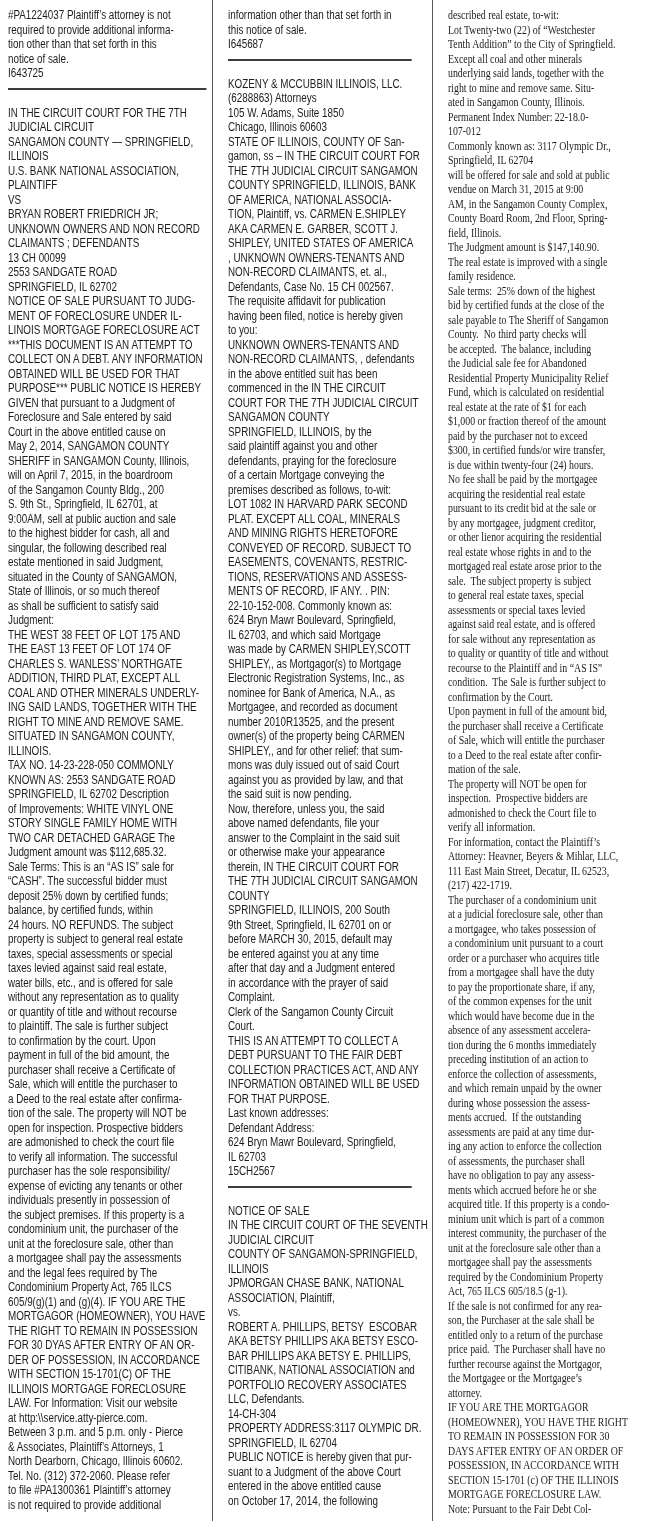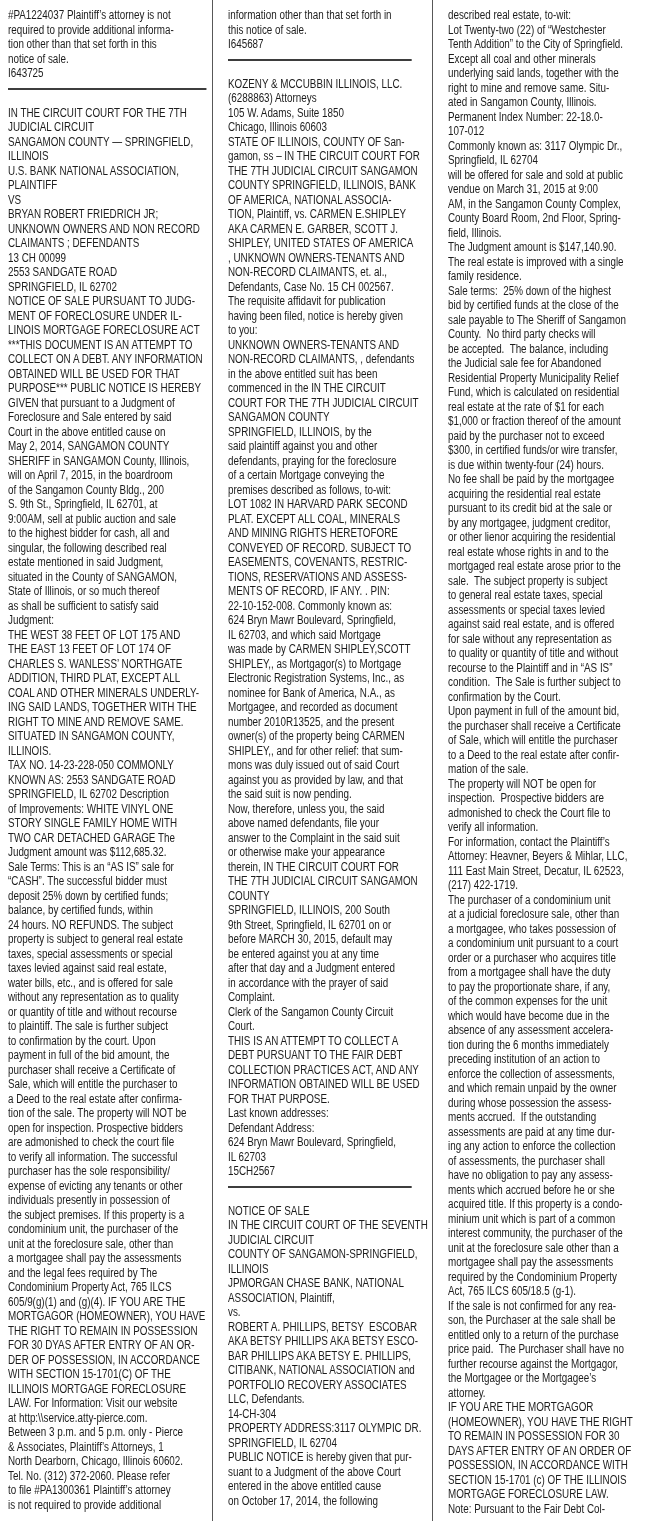--- a/index.html
+++ b/index.html
@@ -10,21 +10,21 @@
     font-family: "Liberation Sans", "DejaVu Sans", sans-serif;
   }
   .page { position: relative; width: 649px; height: 1521px; background: #ffffff; }
   .col {
     position: absolute; top: 0; bottom: 0;
     box-sizing: border-box;
     overflow: hidden;
   }
   .col-1 { left: 0;   width: 213px; border-right: 1px solid #585858; padding: 8px 6px 0 8px; }
   .col-2 { left: 213px; width: 220px; border-right: 1px solid #585858; padding: 8px 20px 0 15px; }
-  .col-3 { left: 433px; width: 216px; padding: 8px 7px 0 15px; }
+  .col-3 { left: 433px; width: 216px; padding: 8px 7px 0 15px; font-family: Liberation Serif, serif; }
   .condense {
     transform: scaleX(0.82);
     transform-origin: 0 0;
     width: 122%;
   }
   .notice {
     white-space: pre;
     font-size: 12px;
     line-height: 14.5px;
     color: #1c1c1c;

